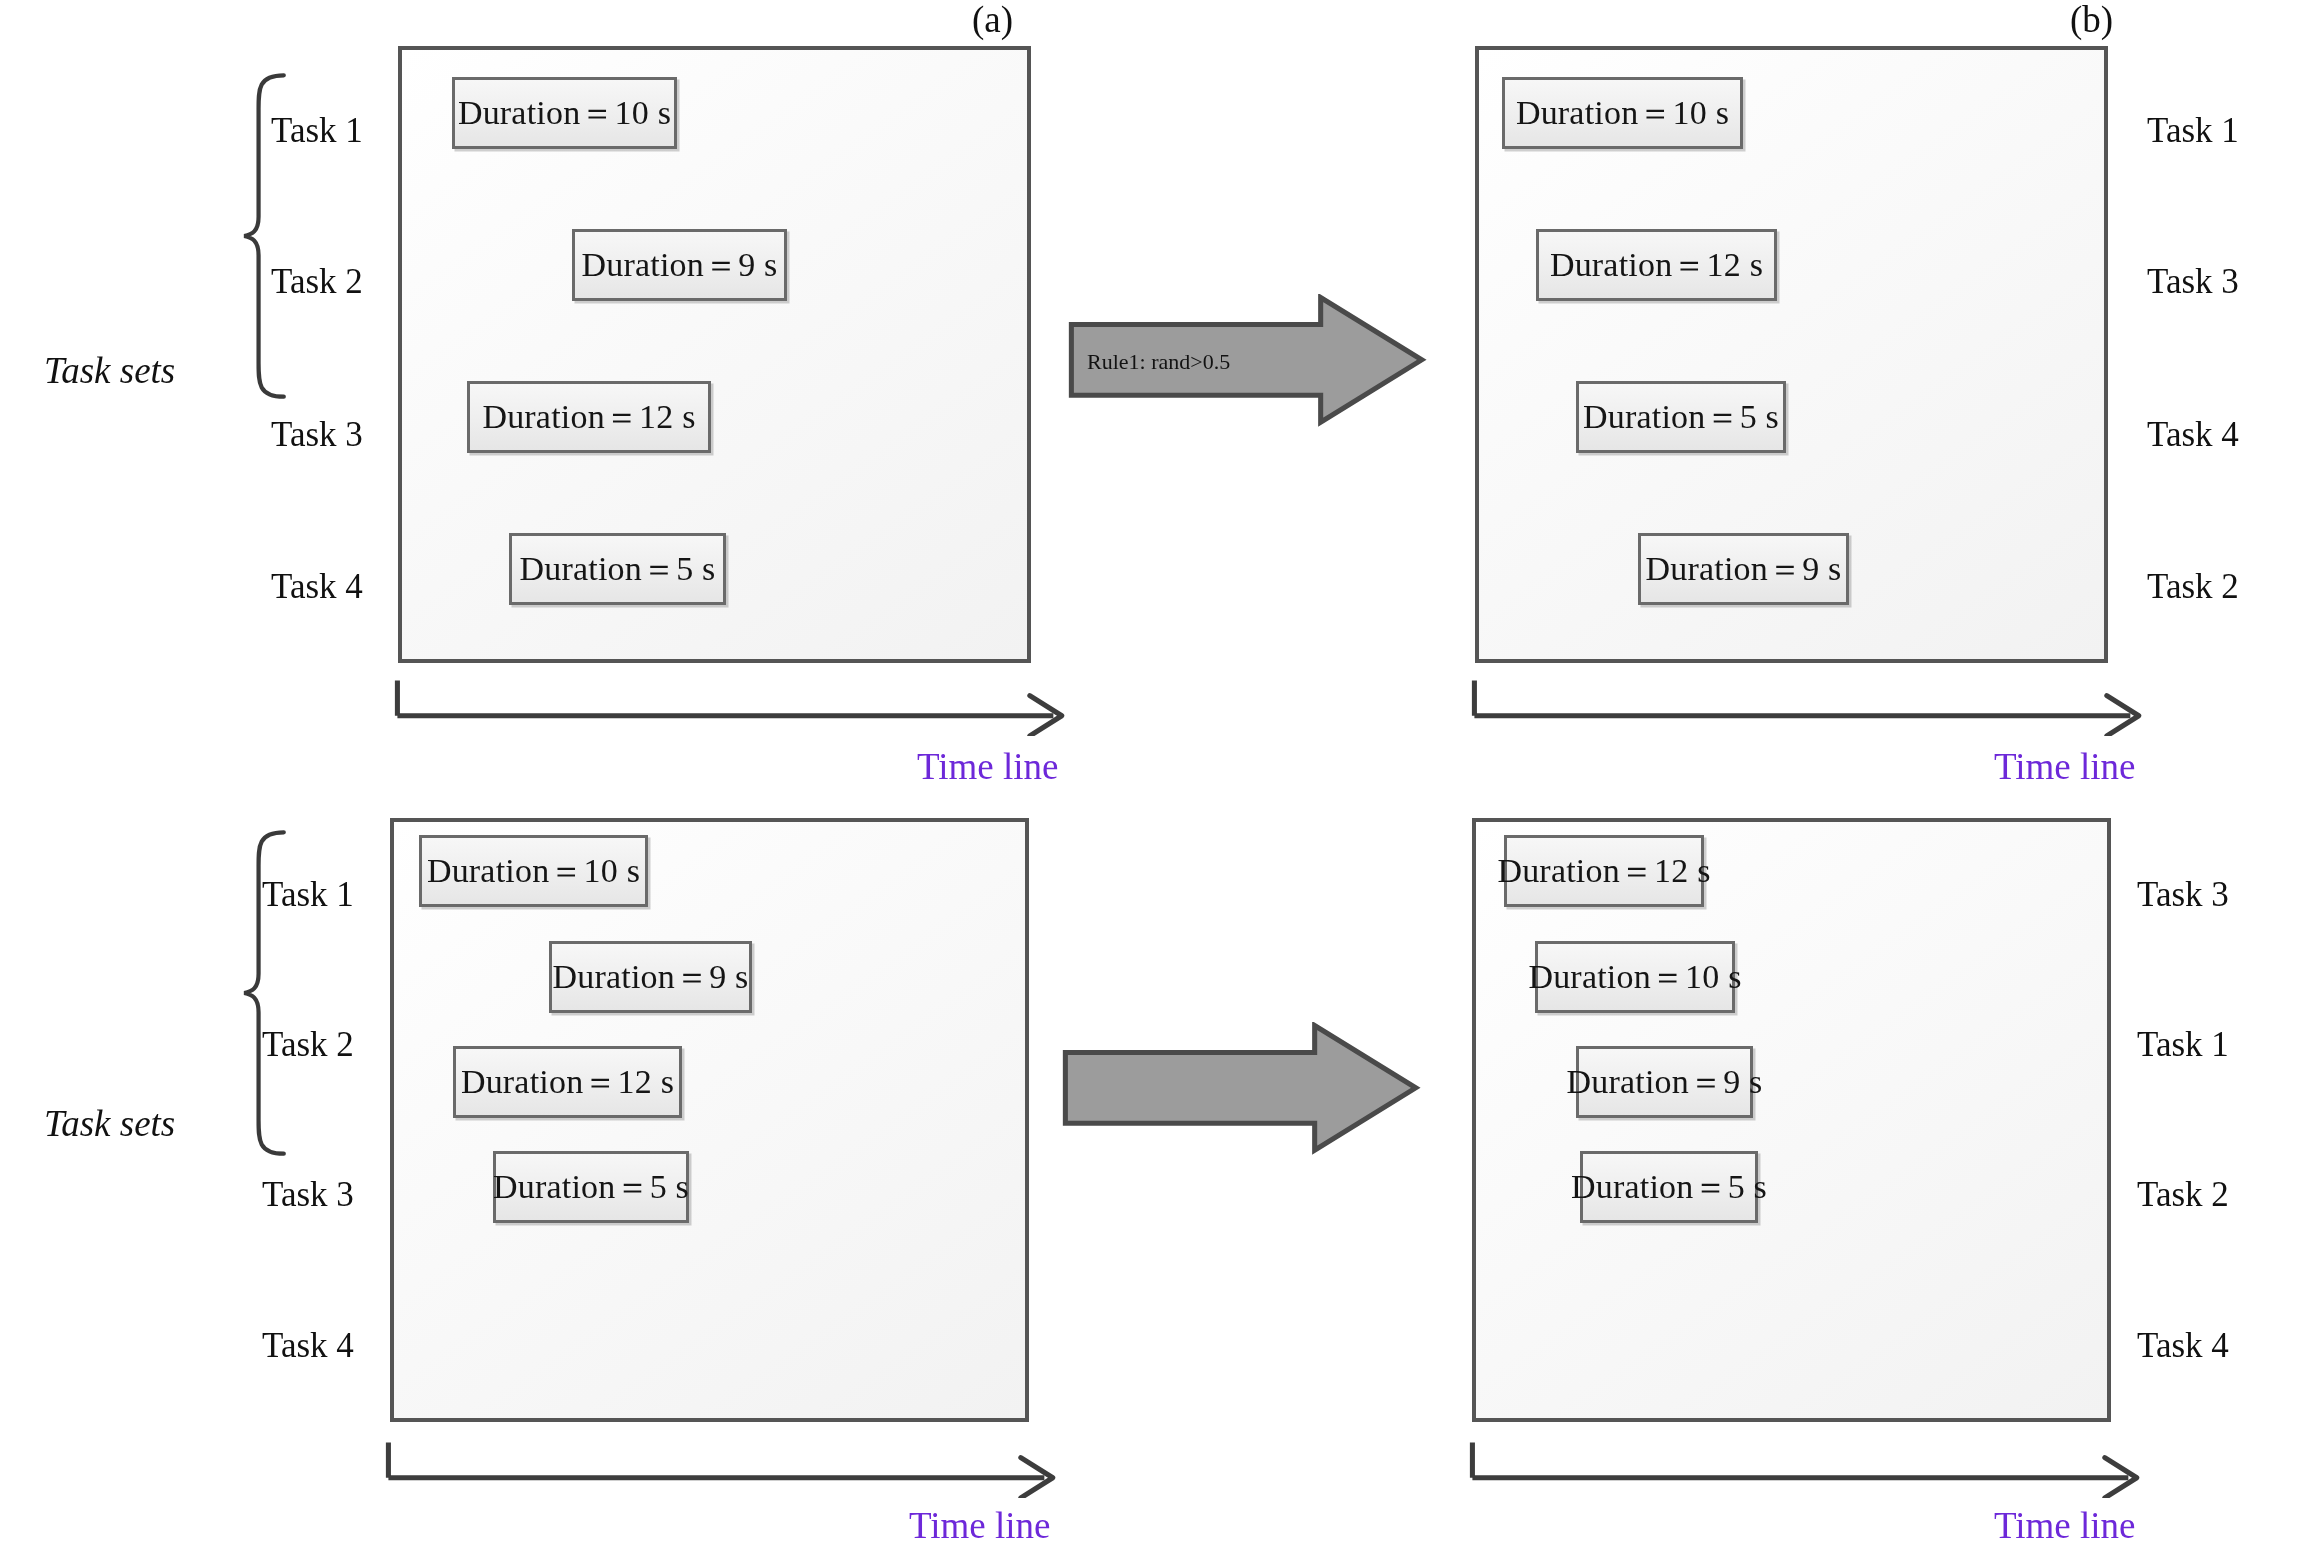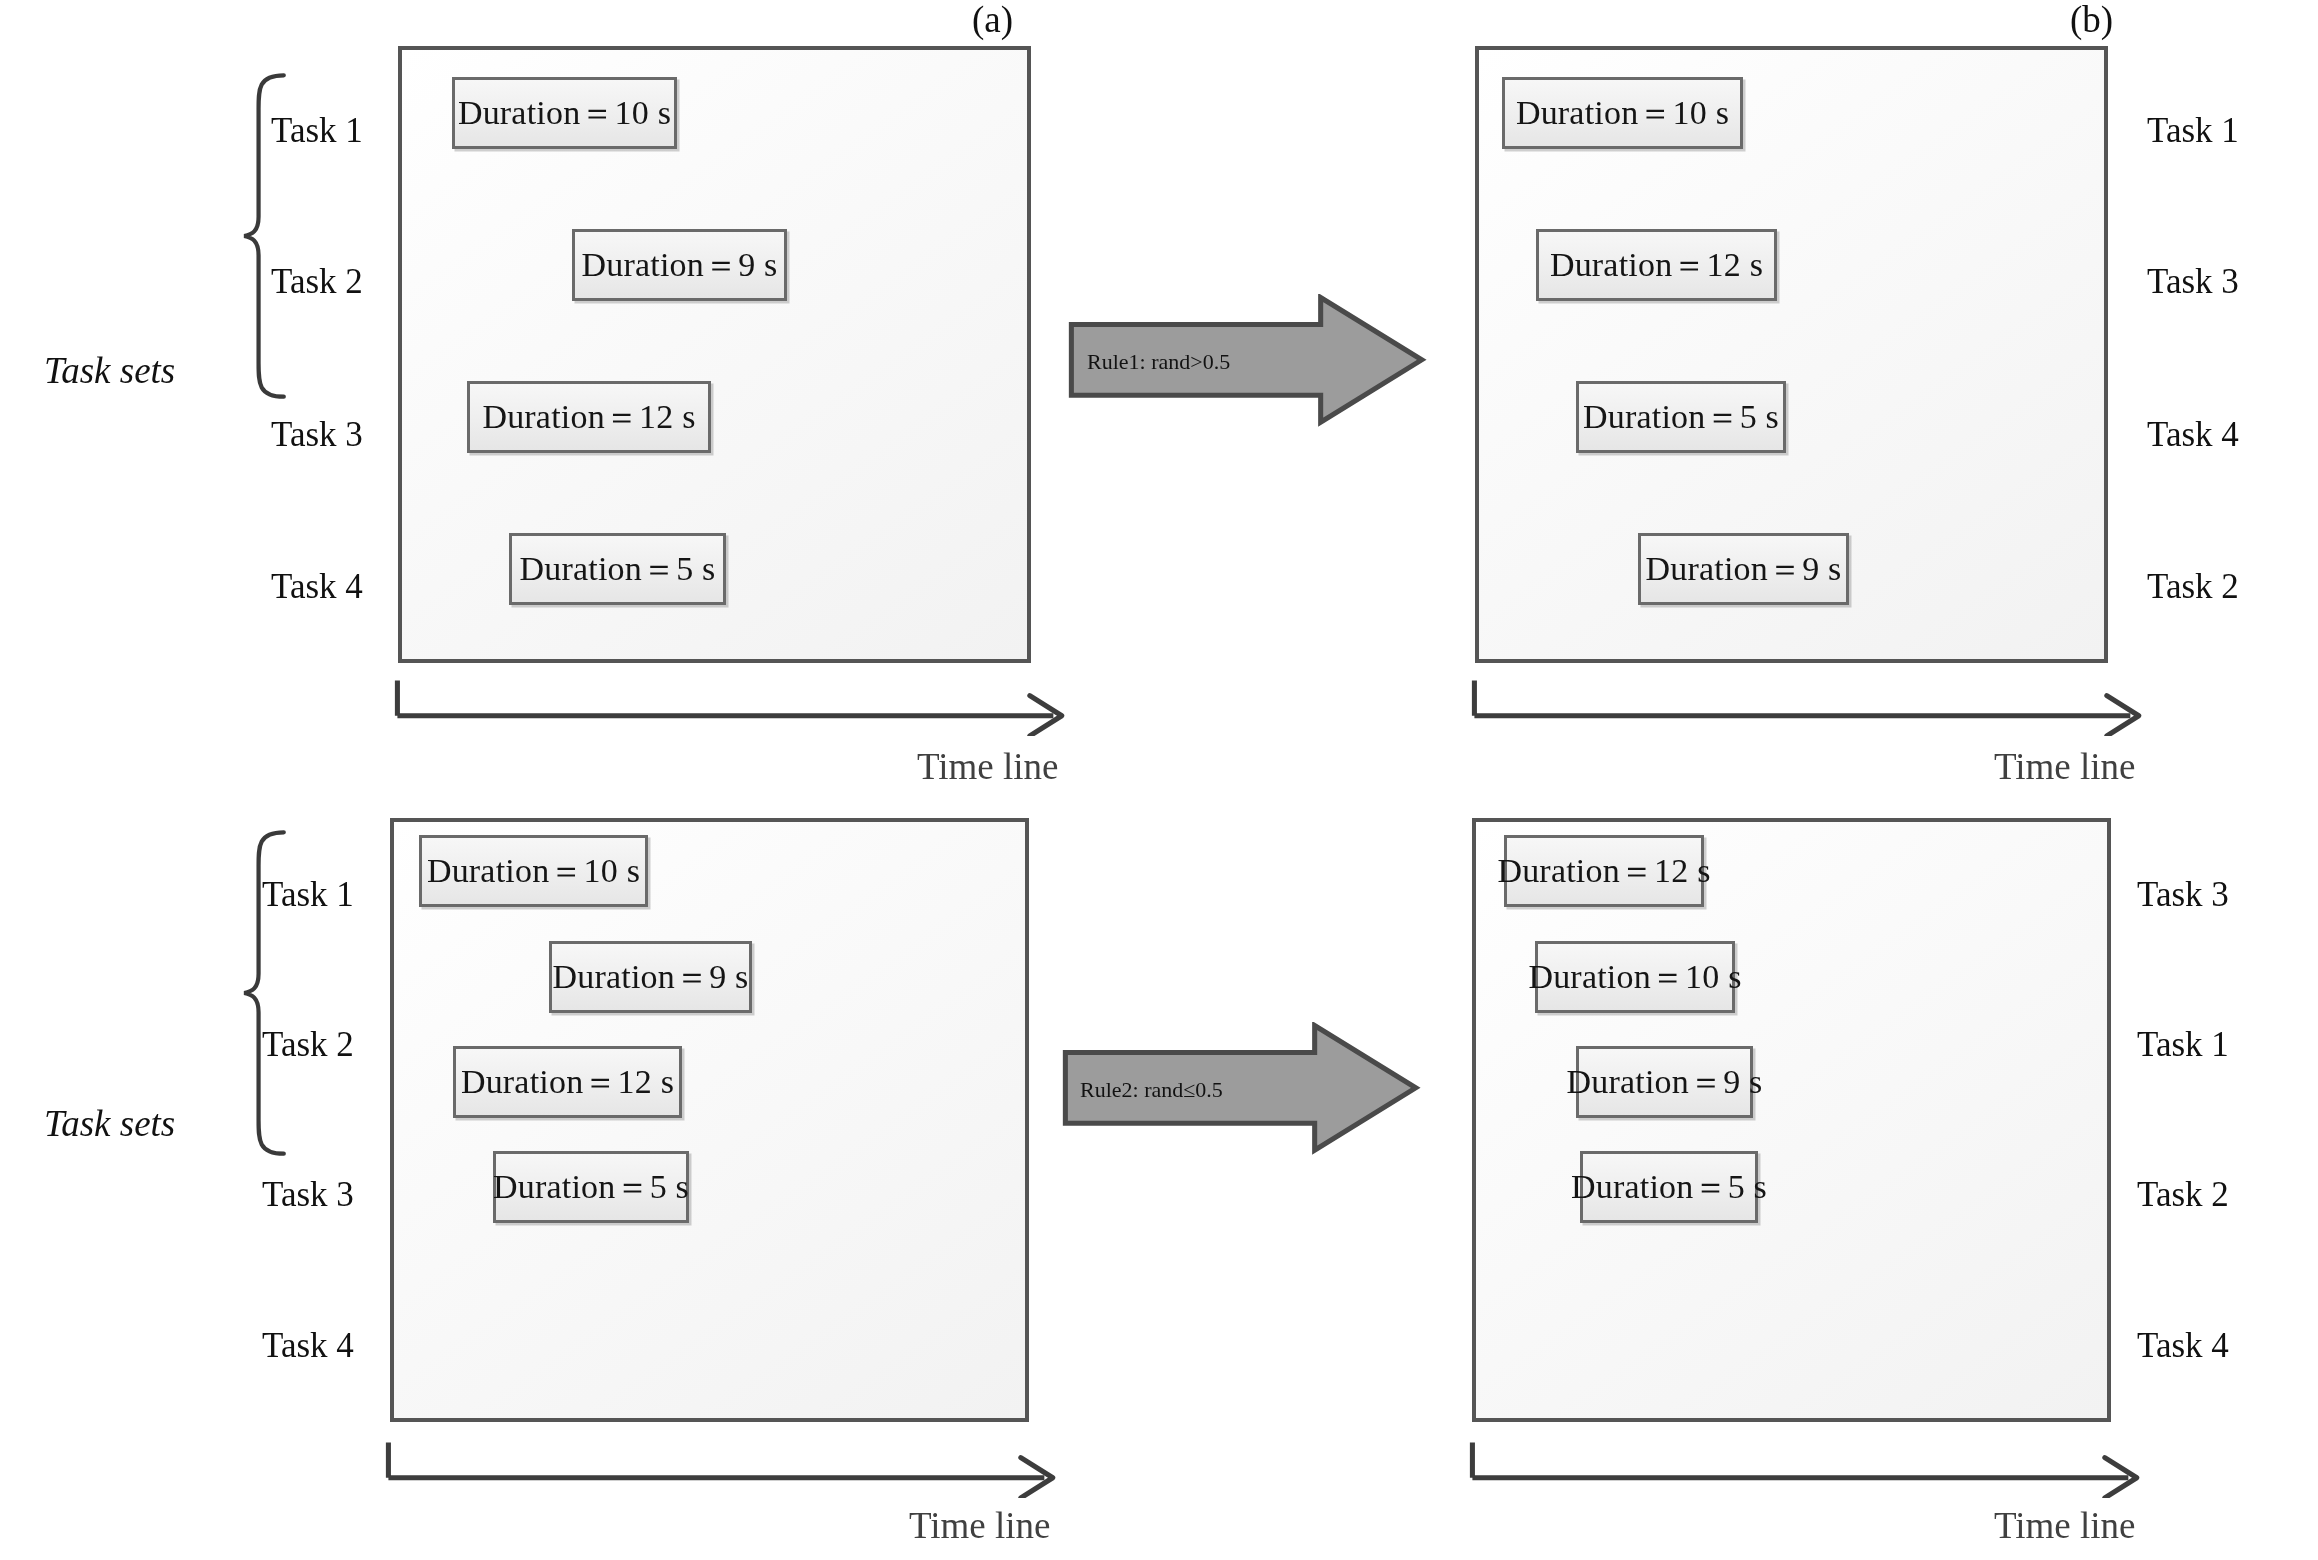--- a/index.html
+++ b/index.html
@@ -69,21 +69,21 @@
     white-space: nowrap;
     color: #111111;
   }
 
   
   .axis { position: absolute; }
   .axis-label {
     position: absolute;
     font-size: 37px;
     white-space: nowrap;
-    color: #404040;
+    color: #6d28d9;
   }
 
   
   .rule-arrow { position: absolute; }
   .rule-arrow-text {
     position: absolute;
     font-size: 22px;
     white-space: nowrap;
     color: #121212;
     display: flex;
@@ -163,21 +163,20 @@
 
   <svg class="axis" width="698" height="59" style="left:380px; top:1439px;" viewBox="0 0 830 70">
     <path d="M 10 4 L 10 46 M 10 46 L 790 46" fill="none" stroke="#3d3d3d" stroke-width="6"></path>
     <path d="M 762 22 L 800 46 L 762 70" fill="none" stroke="#3d3d3d" stroke-width="6" stroke-linecap="round" stroke-linejoin="round"></path>
   </svg>
   <div class="axis-label" style="left:909px; top:1504px;">Time line</div>
 
   <svg class="rule-arrow" width="379" height="135" style="left:1062px; top:1022px;" viewBox="0 0 450 160">
     <path d="M 4 36 L 300 36 L 300 4 L 420 78 L 300 152 L 300 120 L 4 120 Z" fill="#9c9c9c" stroke="#4a4a4a" stroke-width="6" stroke-linejoin="miter"></path>
   </svg>
-  <div class="rule-arrow-text" style="left:1080px; top:1054px; height:71px;">Rule2: rand≤0.5</div>
 
   <div class="panel" style="left:1472px; top:818px; width:639px; height:604px;"></div>
 
   <div class="task-label right" style="left:2137px; top:875px;">Task 3</div>
   <div class="task-label right" style="left:2137px; top:1025px;">Task 1</div>
   <div class="task-label right" style="left:2137px; top:1175px;">Task 2</div>
   <div class="task-label right" style="left:2137px; top:1326px;">Task 4</div>
 
   <div class="bar" style="left:1504px; top:835px; width:200px; height:72px;">Duration＝12 s</div>
   <div class="bar" style="left:1535px; top:941px; width:200px; height:72px;">Duration＝10 s</div>

